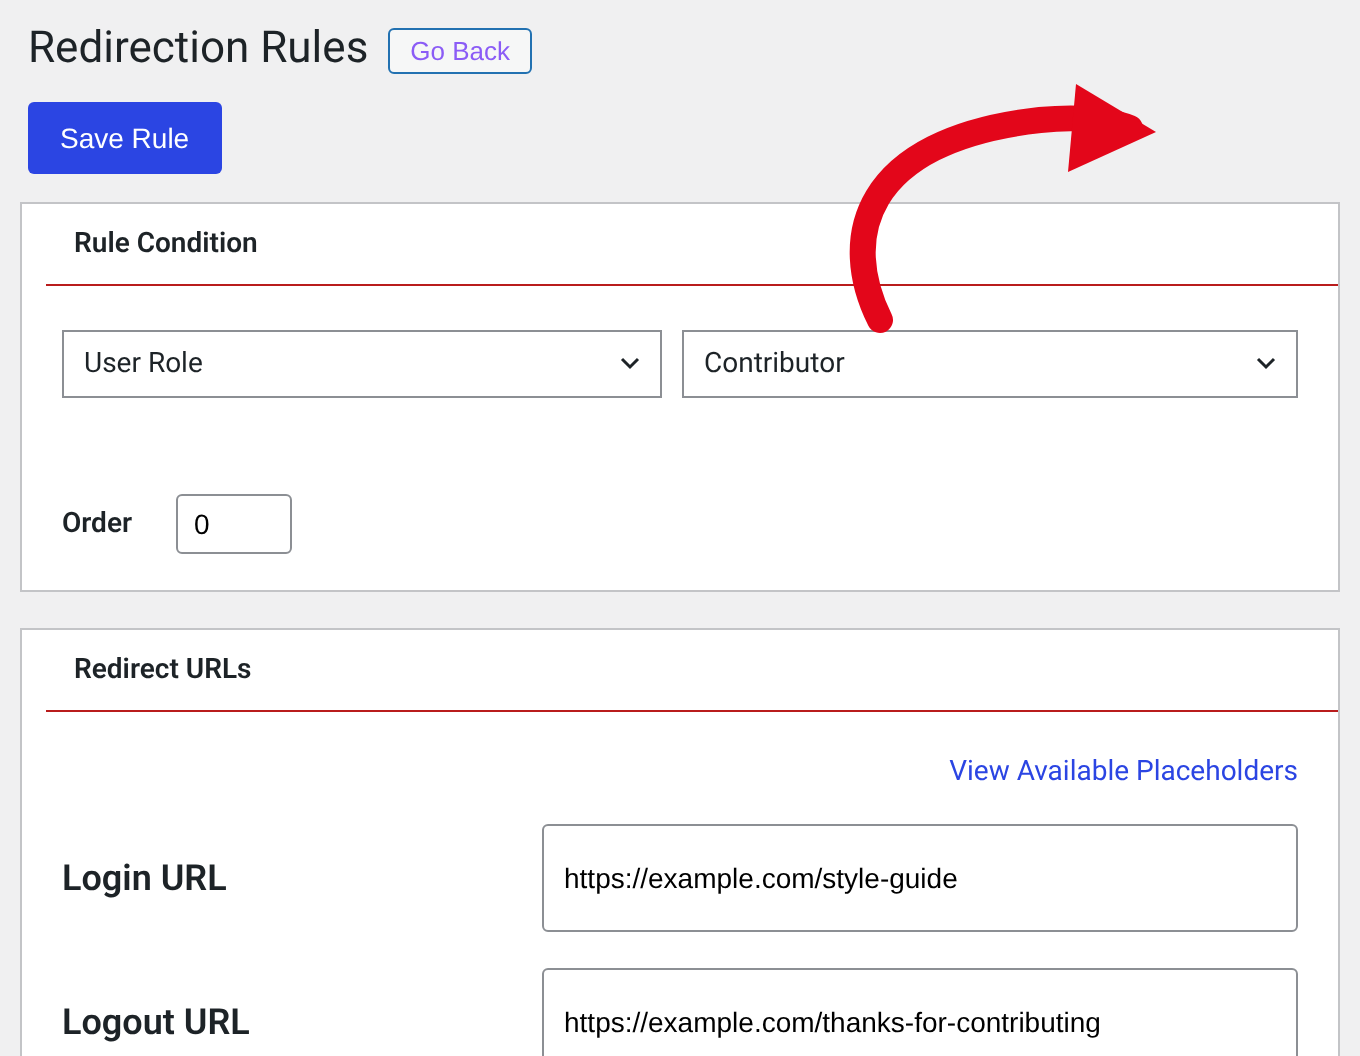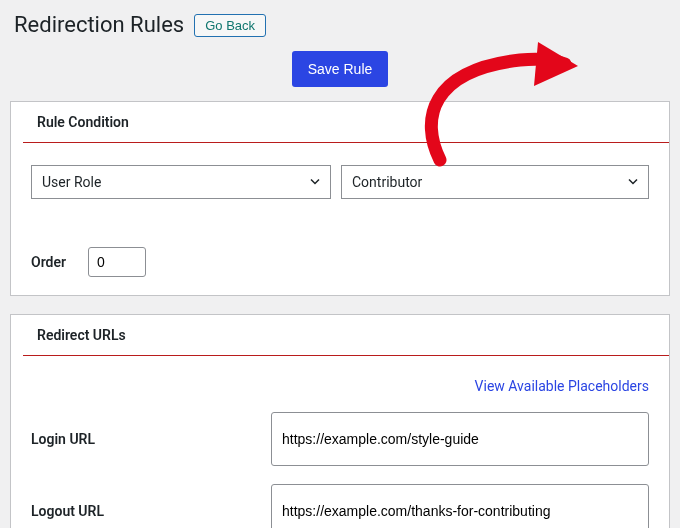--- a/index.html
+++ b/index.html
@@ -18,29 +18,29 @@
       padding: 12px 14px 8px;
       gap: 10px;
     }
     .page-title {
       font-size: 22px;
       font-weight: 400;
     }
     .go-back-btn {
       border: 1px solid #2271b1;
       background: #f6f7f7;
-      color: #0f766e;
+      color: #8b5cf6;
       padding: 3px 10px;
       font-size: 13px;
       border-radius: 3px;
       cursor: pointer;
     }
     .save-row {
       display: flex;
-      justify-content: center;
+      justify-content: flex-start;
       padding: 6px 14px 14px;
     }
     .save-btn {
       background: #2b45e3;
       color: #fff;
       border: none;
       padding: 10px 16px;
       font-size: 14px;
       border-radius: 3px;
       cursor: pointer;
@@ -116,21 +116,21 @@
       font-size: 14px;
       cursor: pointer;
     }
     .url-row {
       display: flex;
       align-items: center;
       margin-bottom: 18px;
     }
     .url-label {
       width: 240px;
-      font-size: 14px;
+      font-size: 18px;
       font-weight: 600;
     }
     .url-input {
       flex: 1;
       padding: 18px 10px;
       border: 1px solid #8c8f94;
       border-radius: 3px;
       font-size: 14px;
     }
     .annotation-arrow {

